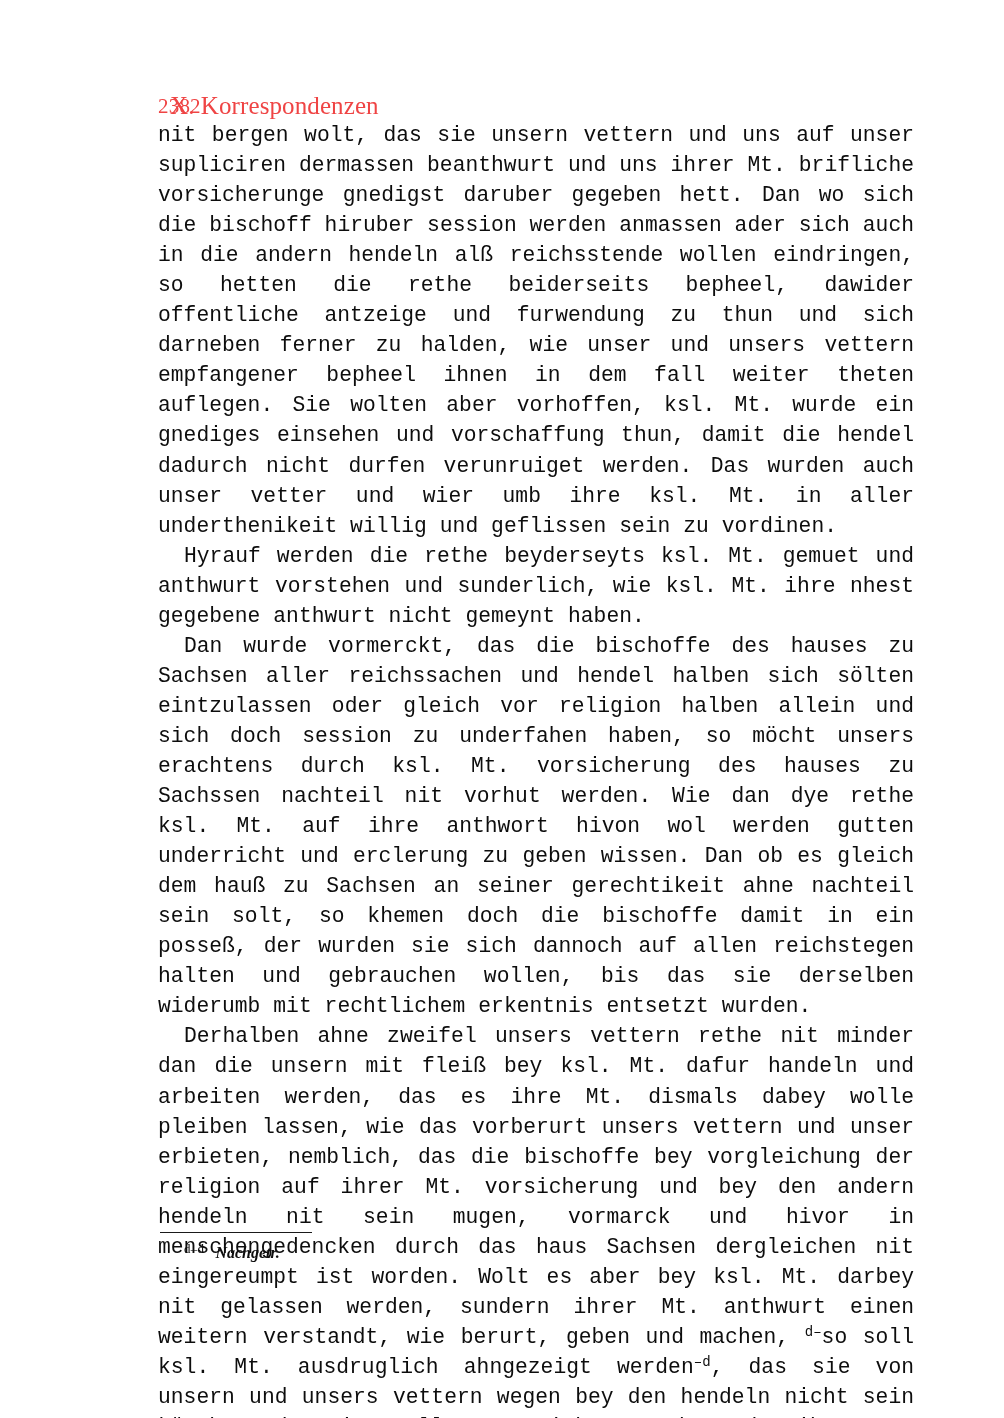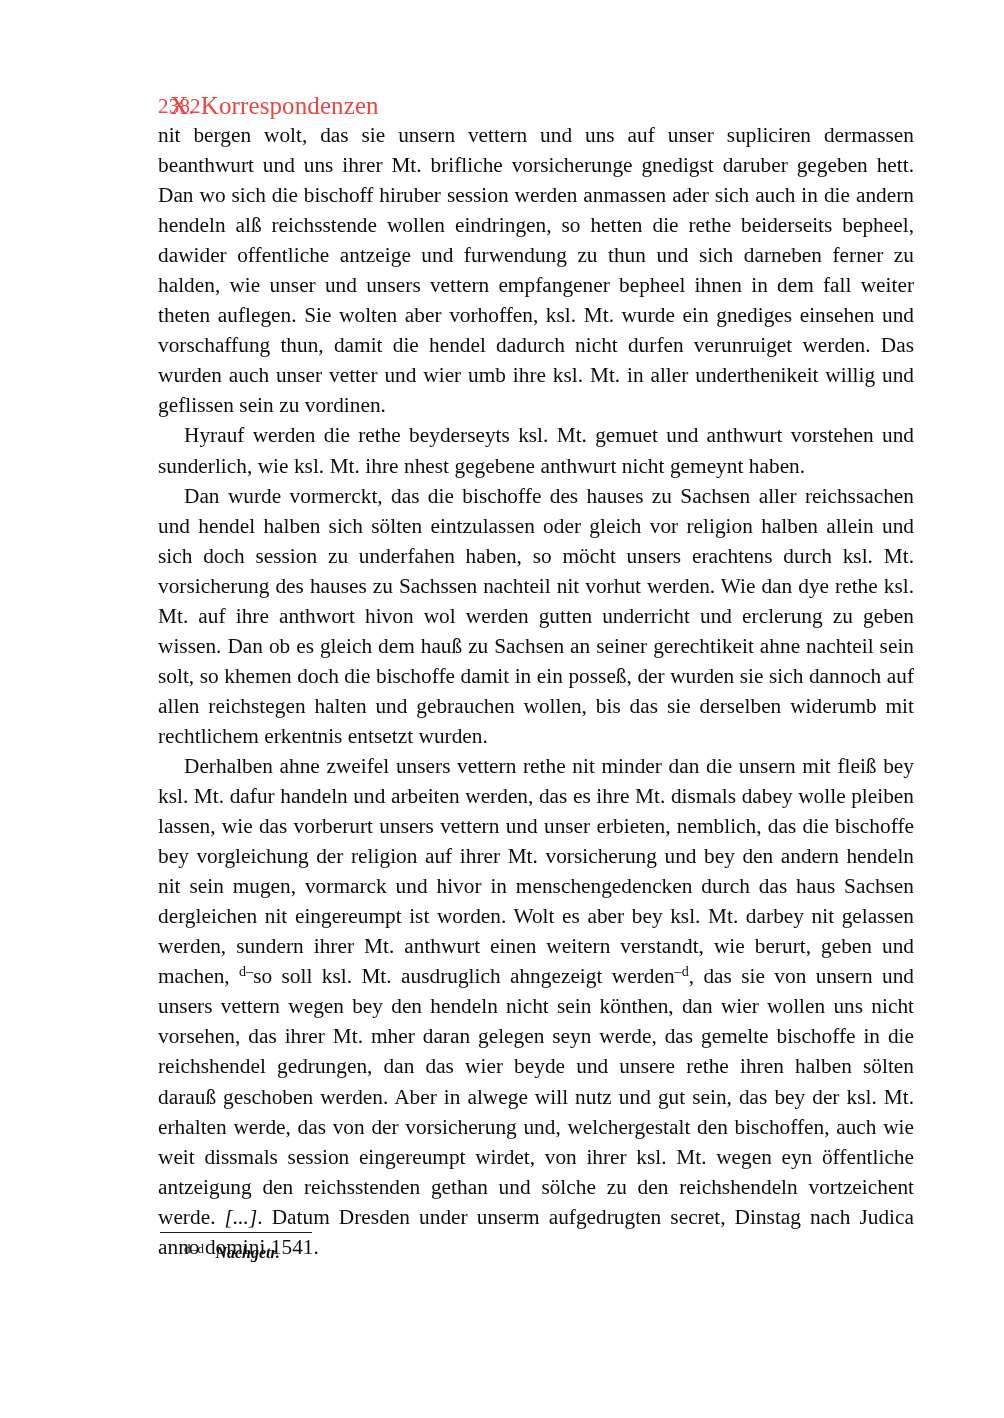--- a/index.html
+++ b/index.html
@@ -53,20 +53,21 @@
   }
   .para {
     margin: 0;
     font-size: 21.3px;
     line-height: 30.05px;
     text-align: justify;
     text-justify: inter-word;
     hyphens: none;
     letter-spacing: 0.02px;
     word-spacing: 0.1px;
+    font-family: Liberation Mono, monospace;
   }
   .para.indent {
     text-indent: 26px;
   }
   
   .para sup {
     font-size: 0.66em;
     vertical-align: 0.52em;
     line-height: 0;
   }

